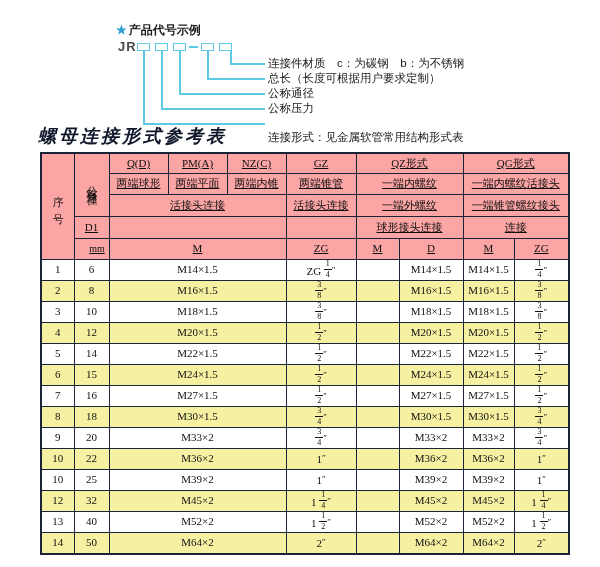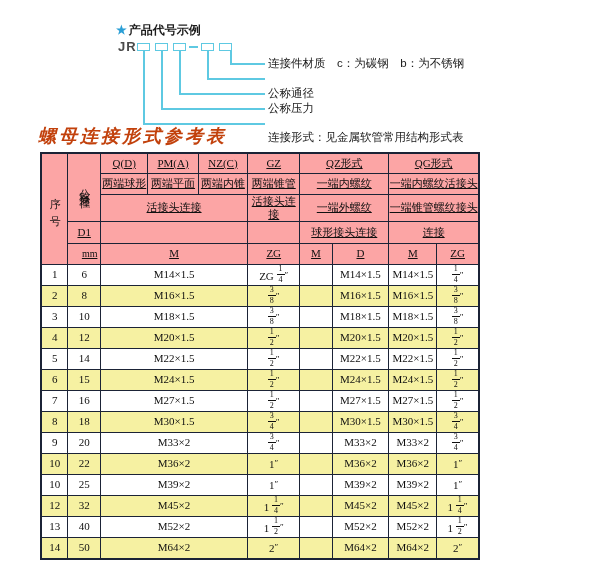--- a/index.html
+++ b/index.html
@@ -1,34 +1,34 @@
 <!DOCTYPE html>
 <html><head>
 <meta charset="utf-8">
 <style>
   html,body{margin:0;padding:0;background:#fff;}
-  .page{position:relative;width:480px;height:567px;background:#ffffff;overflow:hidden;
+  .page{position:relative;width:600px;height:567px;background:#ffffff;overflow:hidden;
         font-family:"Liberation Sans",sans-serif;}
 
   
   .diagram-title{position:absolute;left:116px;top:22px;font-size:12px;font-weight:bold;
                  color:#1a1a1a;white-space:nowrap;}
   .star{color:#2b9fd6;margin-right:2px;font-size:12px;}
   .jr-label{position:absolute;left:118px;top:39px;font-size:13px;font-weight:bold;
             color:#4a4a4a;letter-spacing:1px;}
   .code-box{position:absolute;top:43px;width:13px;height:8px;border:1.5px solid #5ec9e2;
             background:#fff;box-sizing:border-box;}
   .code-dash{position:absolute;top:46px;left:189px;width:9px;height:2px;background:#5ec9e2;}
   .cline{position:absolute;background:#5ec9e2;}
   .diagram-label{position:absolute;left:268px;font-size:11.5px;font-weight:normal;color:#1a1a1a;
                  line-height:13px;white-space:nowrap;}
 
   
   .table-title{position:absolute;left:38px;top:124px;font-size:18px;font-weight:bold;
-               font-style:italic;letter-spacing:3px;color:#c2410c;
+               font-style:italic;letter-spacing:3px;color:#0f172a;
                font-family:"Liberation Serif",serif;white-space:nowrap;}
 
   
   table.ref{position:absolute;left:40px;top:152px;border-collapse:collapse;table-layout:fixed;
             font-family:"Liberation Serif",serif;border:2px solid #1b2336;}
   table.ref td{border:1px solid #1b2336;text-align:center;vertical-align:middle;
                font-size:11px;color:#101010;padding:0;line-height:13px;overflow:hidden;}
   tr.hd td{background:#fca5a5;text-decoration:underline;}
   tr.h20{height:20px;} tr.h21{height:21px;margin-top:8px;} tr.h22{height:22px;}
   tr.row-white td{background:#ffffff;height:20px;}
@@ -67,20 +67,21 @@
   <div class="cline" style="left:207px;top:51px;width:1.5px;height:27px;"></div>
   <div class="cline" style="left:230px;top:51px;width:1.5px;height:12px;"></div>
 
   <div class="cline" style="left:230px;top:63px;width:35px;height:1.5px;"></div>
   <div class="cline" style="left:207px;top:78px;width:58px;height:1.5px;"></div>
   <div class="cline" style="left:179px;top:93px;width:86px;height:1.5px;"></div>
   <div class="cline" style="left:161px;top:108px;width:104px;height:1.5px;"></div>
   <div class="cline" style="left:143px;top:123px;width:122px;height:1.5px;"></div>
 
   <div class="diagram-label" style="top:57px;">连接件材质　c：为碳钢　b：为不锈钢</div>
+  <div class="diagram-label" style="top:72px;">总长（长度可根据用户要求定制）</div>
   <div class="diagram-label" style="top:87px;">公称通径</div>
   <div class="diagram-label" style="top:102px;">公称压力</div>
   <div class="diagram-label" style="top:131px;">连接形式：见金属软管常用结构形式表</div>
 
   <div class="table-title">螺母连接形式参考表</div>
 
   <table class="ref">
     <colgroup>
       <col style="width:33px">
         <col style="width:35px">

